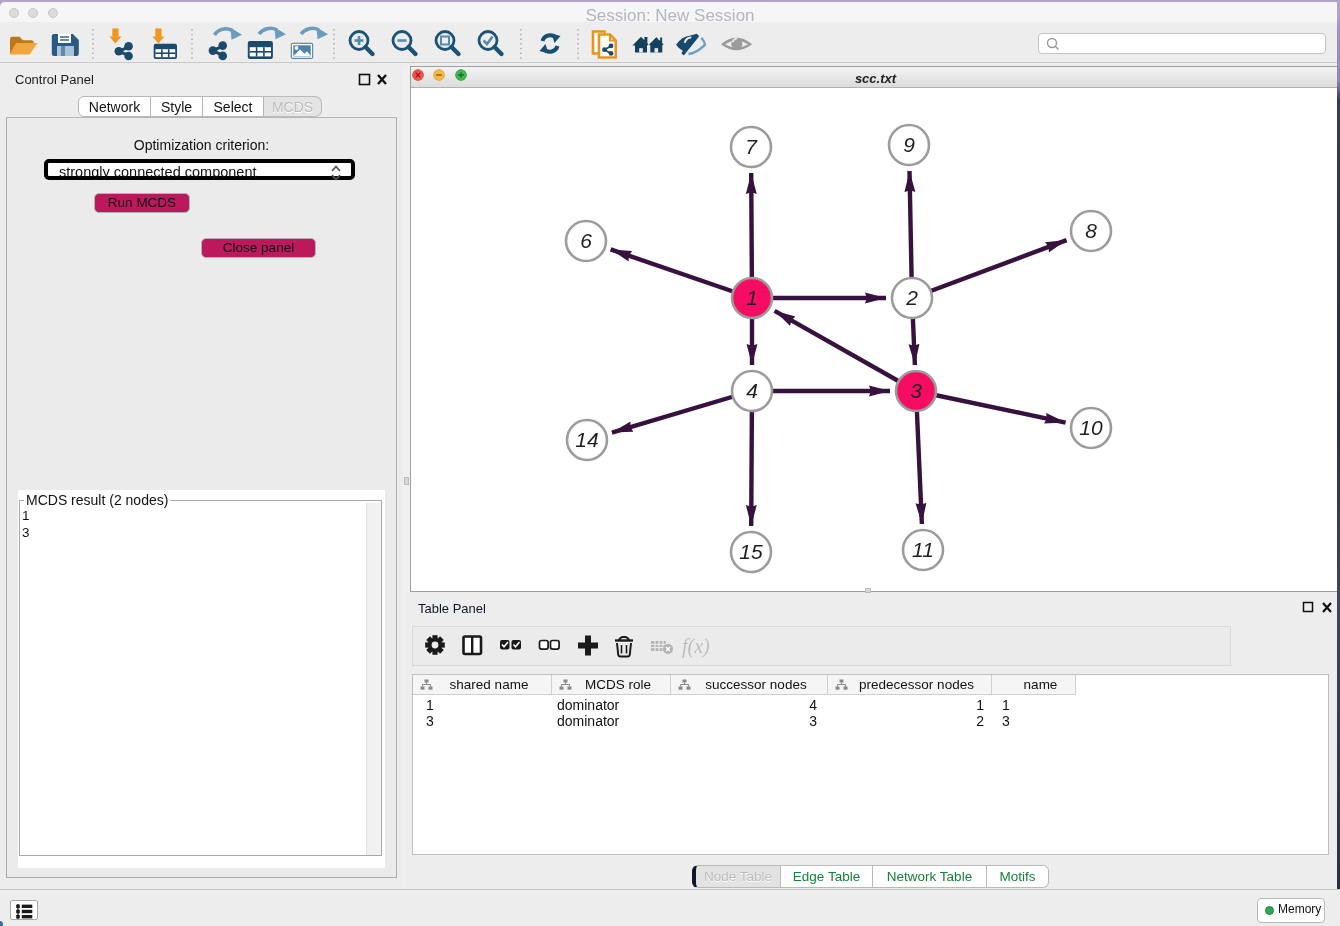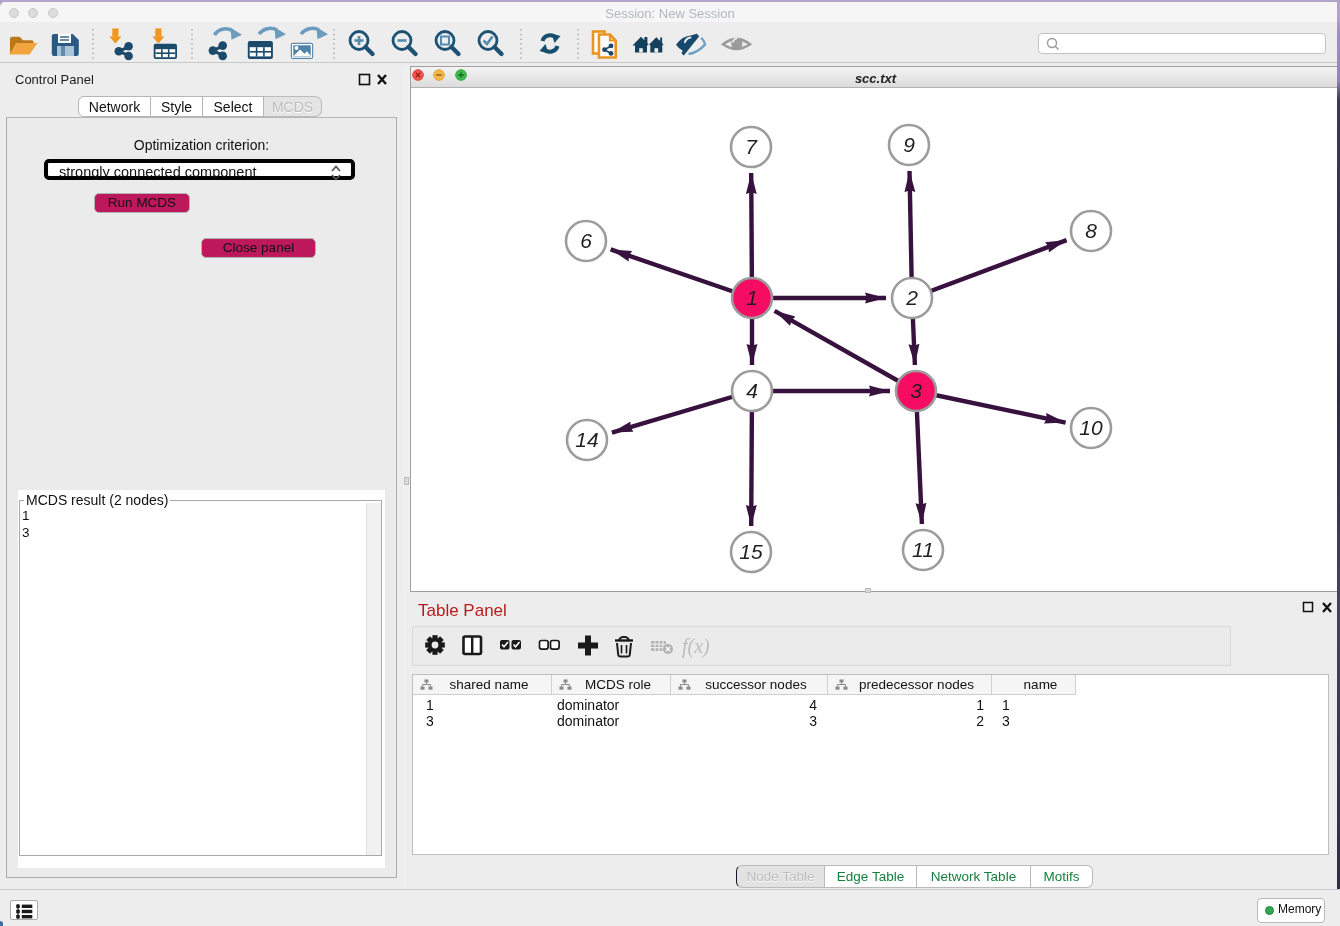--- a/index.html
+++ b/index.html
@@ -7,21 +7,21 @@
 body { font-family:"Liberation Sans", sans-serif; background:#ededed; position:relative; }
 .abs { position:absolute; }
 
 
 #purpleback { left:0; top:0; width:1340px; height:14px; background:#b4a3c9; }
 #titlebar { left:0; top:2px; width:1340px; height:21px; background:#f6f6f6;
   border-radius:5px 5px 0 0; border-bottom:1px solid #dcdcdc; }
 .tl-dot { position:absolute; top:6px; width:10px; height:10px; border-radius:50%;
   background:#dcdcdc; border:1px solid #c8c8c8; }
 #wintitle { position:absolute; top:4px; left:0; width:1340px; text-align:center;
-  font-size:13px; color:#b2b6bf; }
+  font-size:17px; color:#b2b6bf; }
 
 
 #toolbar { left:0; top:22px; width:1340px; height:41px; background:#ededed;
   border-bottom:1px solid #c9c9c9; }
 #searchbox { position:absolute; left:1038px; top:11px; width:288px; height:21px;
   background:#fff; border:1px solid #c3c3c3; border-radius:4px; }
 
 
 #cpanel { left:0; top:66px; width:403px; height:822px; background:#ededed; }
 #cptitle { position:absolute; left:15px; top:6px; font-size:13px; color:#1c1c1c; }
@@ -60,33 +60,33 @@
   border:1px solid #9e9e9e; border-right:none; background:#fff;font-style:italic; }
 #nettitle { position:absolute; left:0; top:0; width:929px; height:21px;
   background:linear-gradient(#f3f3f3,#dcdcdc); border-bottom:1px solid #b2b2b2; }
 #nettitle .t { position:absolute; width:100%; text-align:center; top:4px;
   font-size:13px; font-weight:bold; color:#222; }
 .tfl { position:absolute; top:1.5px; width:12px; height:12px; border-radius:50%; }
 #netcanvas { position:absolute; left:0; top:21px; width:929px; height:503px; background:#fff; }
 
 
 #tpanel { left:406px; top:592px; width:934px; height:296px; background:#ededed; }
-#tptitle { position:absolute; left:12px; top:9px; font-size:17px; color:#b91c1c; }
+#tptitle { position:absolute; left:12px; top:9px; font-size:13px; color:#0f172a; }
 #ttoolbar { position:absolute; left:6px; top:34px; width:819px; height:40px;
   background:#ebebeb; border:1px solid #d9d9d9; }
 #ttable { position:absolute; left:6px; top:82px; width:917px; height:181px;
   background:#fff; border:1px solid #bfbfbf; }
 .th { position:absolute; top:0; height:20px; background:#f5f5f5;
   border-right:1px solid #cfcfcf; border-bottom:1px solid #cfcfcf;
   font-size:13.5px; color:#111; text-align:center; line-height:20px; padding-left:14px; }
 .td { position:absolute; font-size:14px; color:#111; height:16px; line-height:16px; }
 .btabs { position:absolute; top:273px; left:286px; display:flex; height:23px; }
 .btab { height:23px; border:1px solid #b9b9b9; border-left:none; background:#fff;
   font-size:13.5px; color:#15803d; line-height:21px; text-align:center; }
-.btab.first { border-left:1px solid #0f172a; border-radius:6px 0 0 6px;margin-left:44px; }
+.btab.first { border-left:4px solid #0f172a; border-radius:6px 0 0 6px; }
 .btab.last { border-radius:0 6px 6px 0; }
 .btab.sel { background:#e2e2e2; color:#bcbcbc; text-shadow:0 1px 0 #fff; }
 
 
 #statusbar { left:0; top:889px; width:1340px; height:37px; background:#ededed;
   border-top:1px solid #c6c6c6; }
 .sbtn { position:absolute; top:8px; height:25px; background:#fff;
   border:1px solid #b9b9b9; border-radius:4px; }
 #membtn { left:1257px; width:68px; font-size:12px; color:#111; line-height:21px;
   text-align:left; padding-left:20px; }

